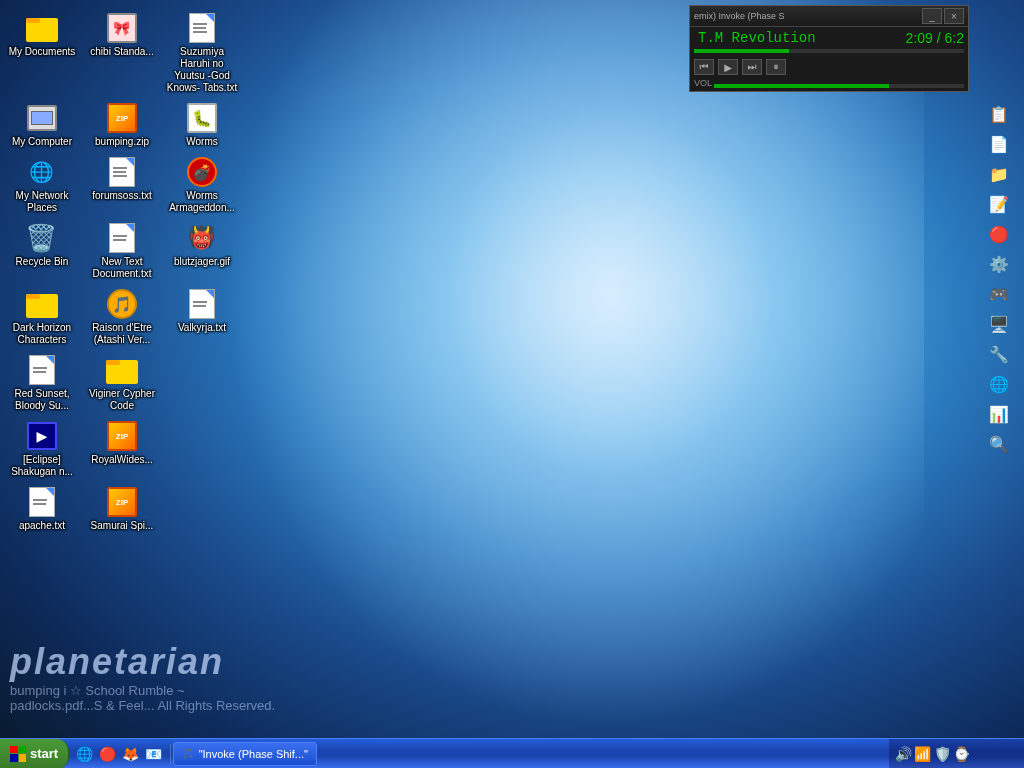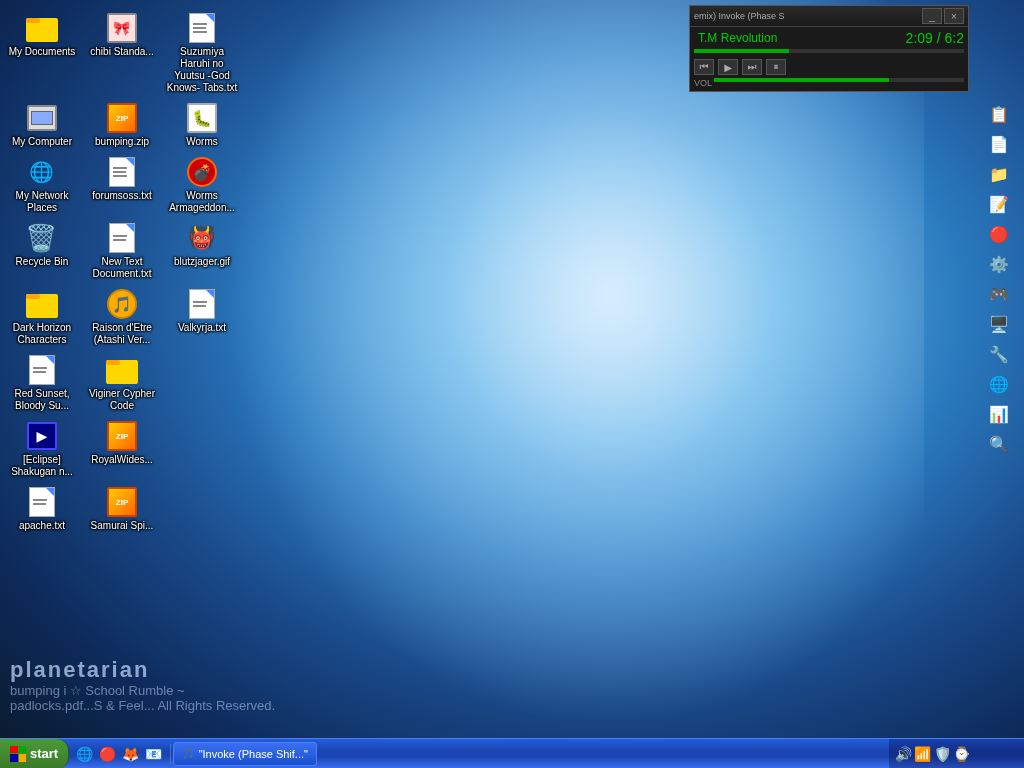--- a/index.html
+++ b/index.html
@@ -34,22 +34,23 @@
     }
 
     
     .watermark {
       position: absolute;
       bottom: 55px;
       left: 10px;
       z-index: 5;
     }
     .watermark-title {
-      font-size: 22px;
+      font-size: 36px;
       color: rgba(200,220,255,0.7);
+      font-style: italic;
       font-weight: bold;
       letter-spacing: 2px;
     }
     .watermark-sub {
       font-size: 13px;
       color: rgba(200,220,255,0.5);
     }
 
     
     #desktop-icons {
@@ -123,23 +124,24 @@
       font-size: 9px;
     }
     .winamp-controls-row {
       padding: 3px 4px;
       display: flex;
       align-items: center;
       gap: 4px;
     }
     .winamp-track {
       color: #00cc00;
-      font-size: 12px;
+      font-size: 14px;
       padding: 0 4px;
       flex: 1;
+      font-family: Liberation Mono, monospace;
     }
     .winamp-time {
       color: #00cc00;
       font-size: 14px;
     }
     .winamp-btn {
       background: #333;
       border: 1px solid #555;
       color: #aaa;
       font-size: 10px;
@@ -156,21 +158,21 @@
       margin: 0 4px 3px;
       position: relative;
     }
     .winamp-progress-bar {
       height: 100%;
       background: #00aa00;
       width: 35%;
     }
     .winamp-vol-row {
       display: flex;
-      align-items: flex-start;
+      align-items: flex-end;
       gap: 2px;
       padding: 0 4px 3px;
     }
     .winamp-vol-label { color: #888; font-size: 9px; }
     .winamp-vol-bar {
       flex: 1;
       height: 4px;
       background: #333;
     }
     .winamp-vol-fill {

